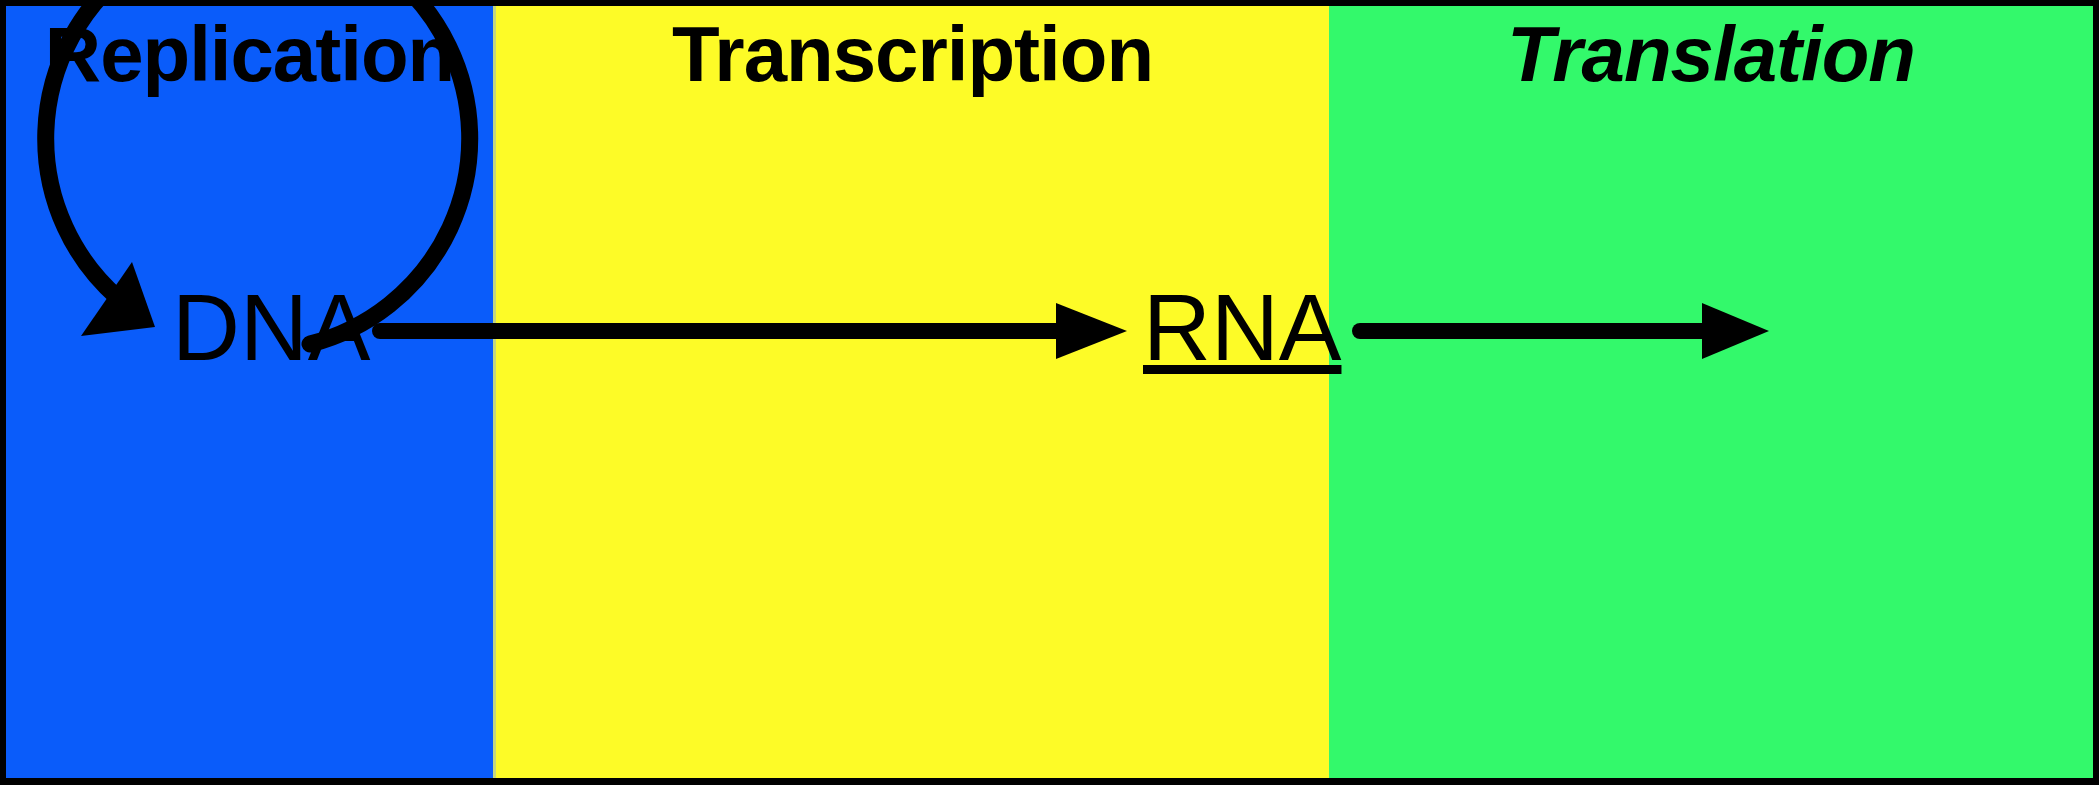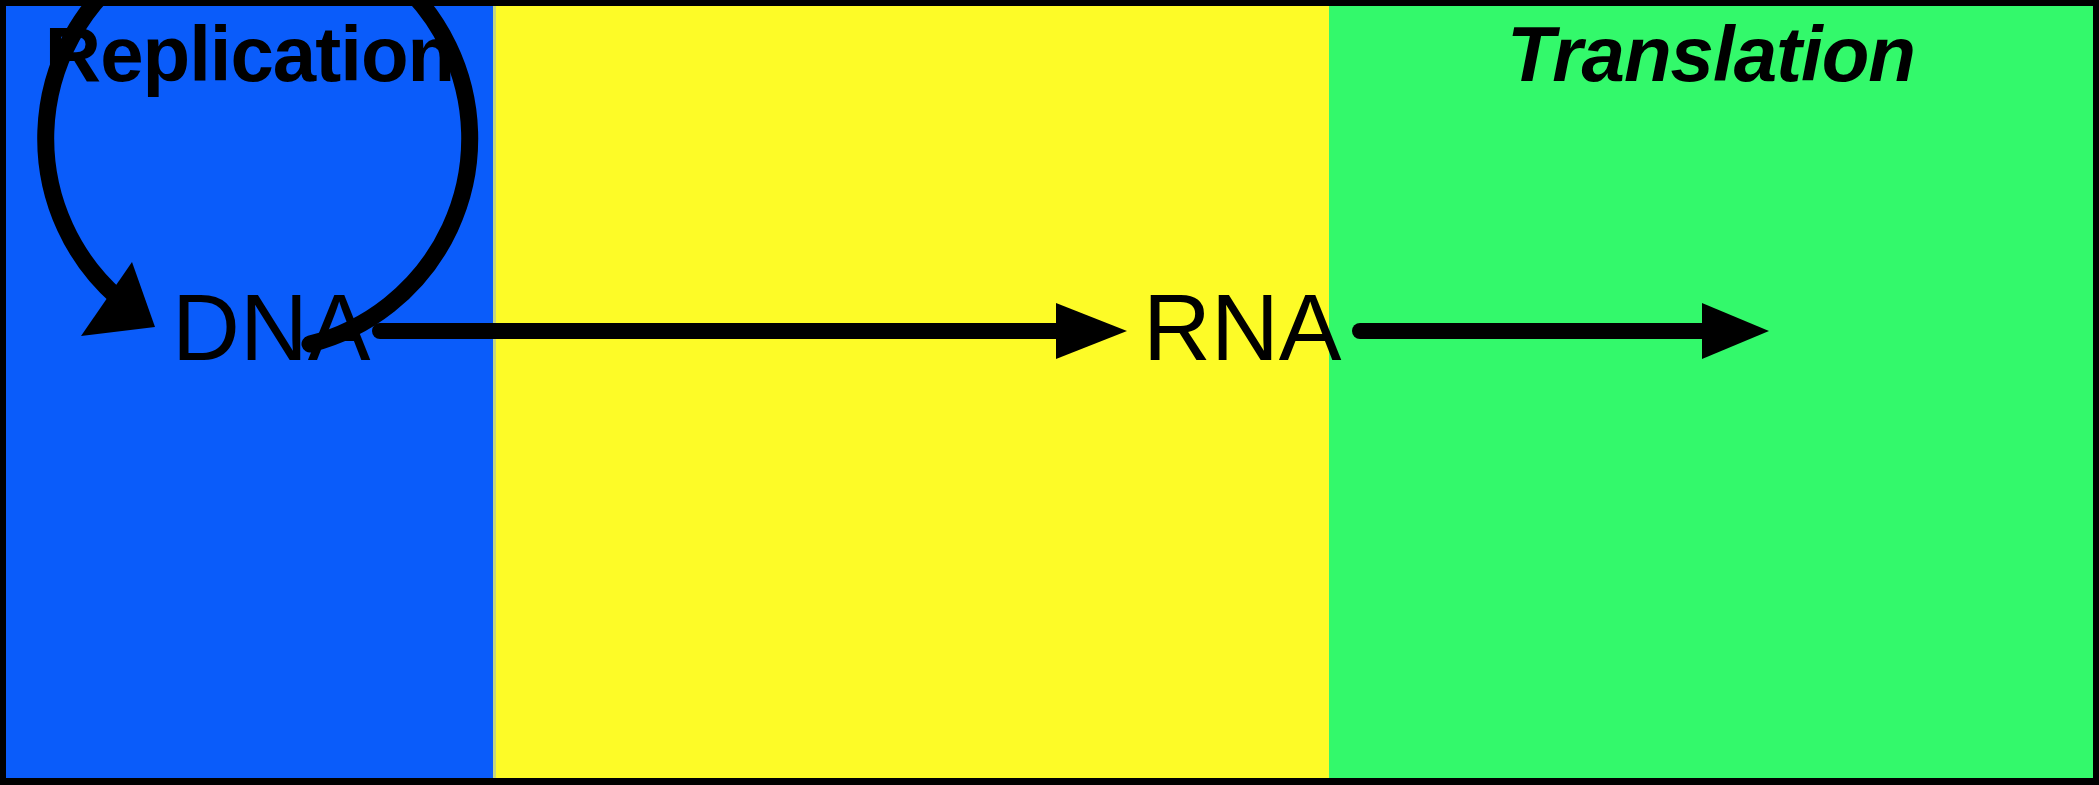--- a/index.html
+++ b/index.html
@@ -64,21 +64,21 @@
   
   .node-label {
     position: absolute;
     font-size: 94px;
     font-weight: normal;
     color: #000000;
     white-space: nowrap;
     line-height: 1;
   }
   #label-dna { left: 172px; top: 281px; }
-  #label-rna { left: 1143px; top: 281px; }
+  #label-rna { left: 1143px; top: 281px; text-decoration: underline; }
 
   
   #vector-layer {
     position: absolute;
     left: 0;
     top: 0;
     width: 2099px;
     height: 785px;
     pointer-events: none;
   }
@@ -87,20 +87,21 @@
 <body>
 
 <div id="stage">
 
   <div class="panel" id="panel-replication"></div>
   <div id="panel-seam"></div>
   <div class="panel" id="panel-transcription"></div>
   <div class="panel" id="panel-translation"></div>
 
   <div class="header-label" id="header-replication">Replication</div>
+  <div class="header-label" id="header-transcription">Transcription</div>
   <div class="header-label" id="header-translation">Translation</div>
 
   <div class="node-label" id="label-dna">DNA</div>
   <div class="node-label" id="label-rna">RNA</div>
 
   <svg id="vector-layer" viewBox="0 0 2099 785" xmlns="http://www.w3.org/2000/svg">
 
     <g>
       <path d="M 310 344
                A 212 212 0 1 0 118 298" fill="none" stroke="#000000" stroke-width="17" stroke-linecap="round"></path>

